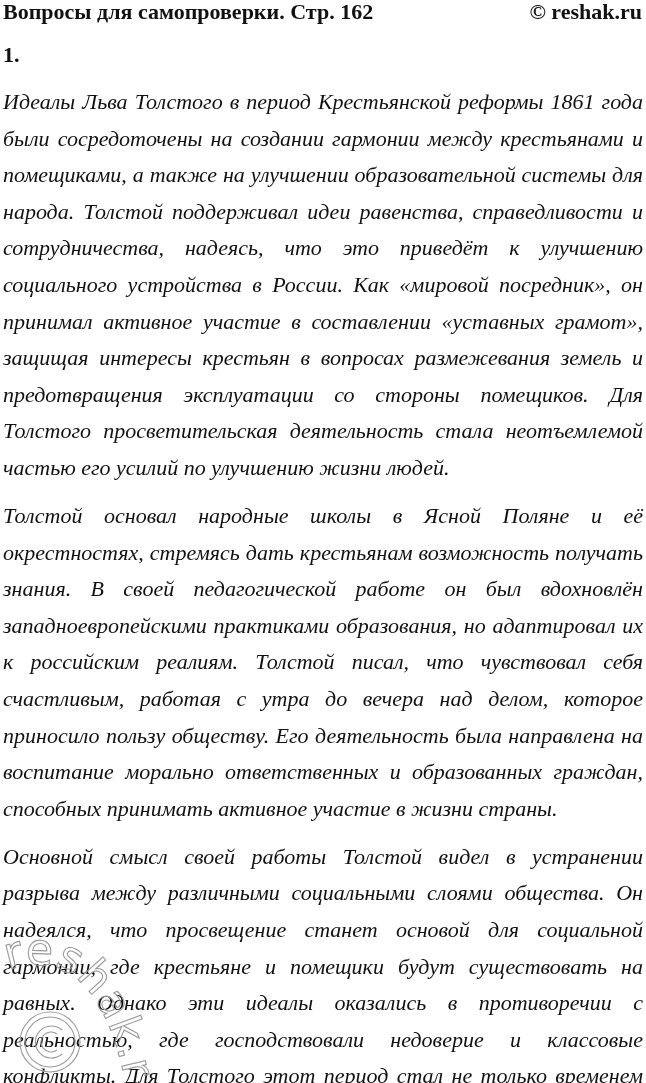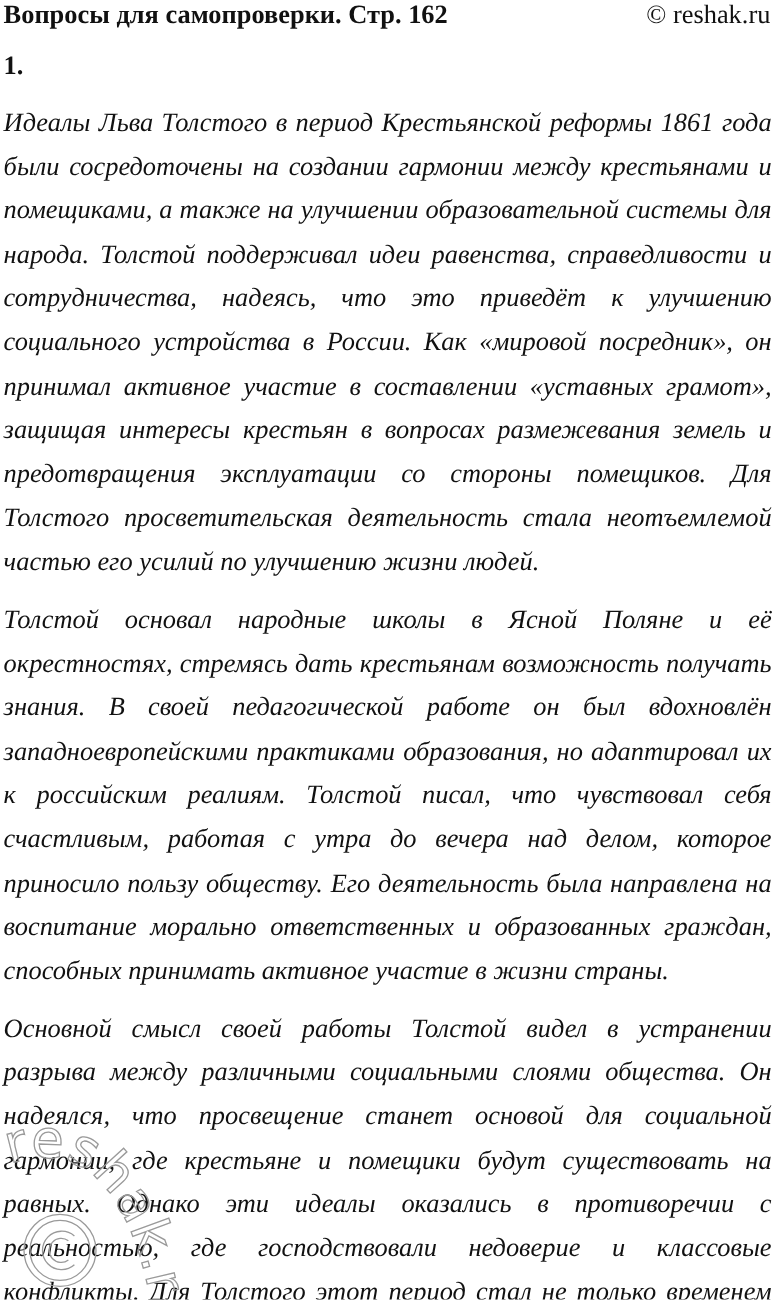--- a/index.html
+++ b/index.html
@@ -25,21 +25,21 @@
       justify-content: space-between;
       align-items: flex-start;
       font-size: 22px;
       line-height: 24px;
     }
     .header .title {
       font-weight: bold;
       text-align: center;
     }
     .header .brand {
-      font-weight: normal;
+      font-weight: bold;
     }
     .q-number {
       position: absolute;
       left: 3px;
       top: 43px;
       font-size: 22px;
       font-weight: bold;
       line-height: 24px;
     }
     .content {

